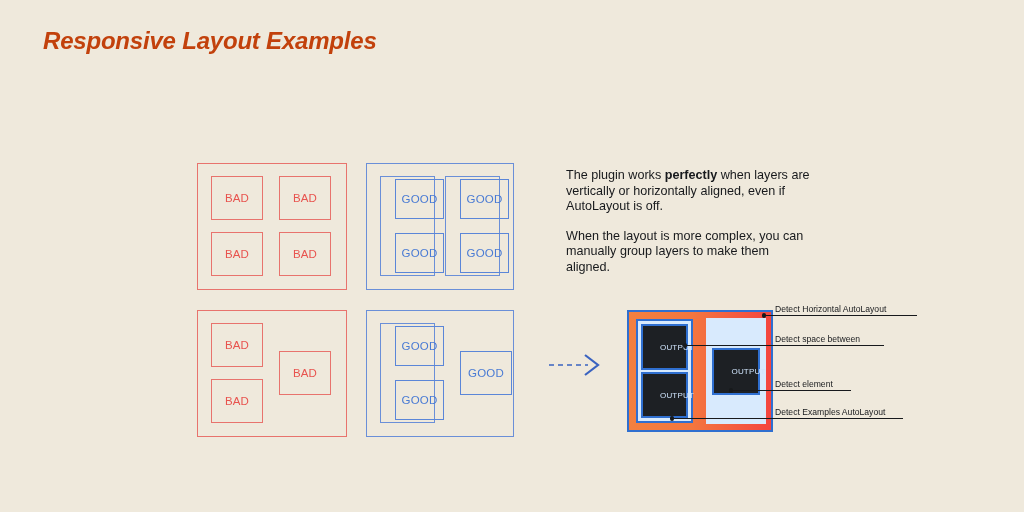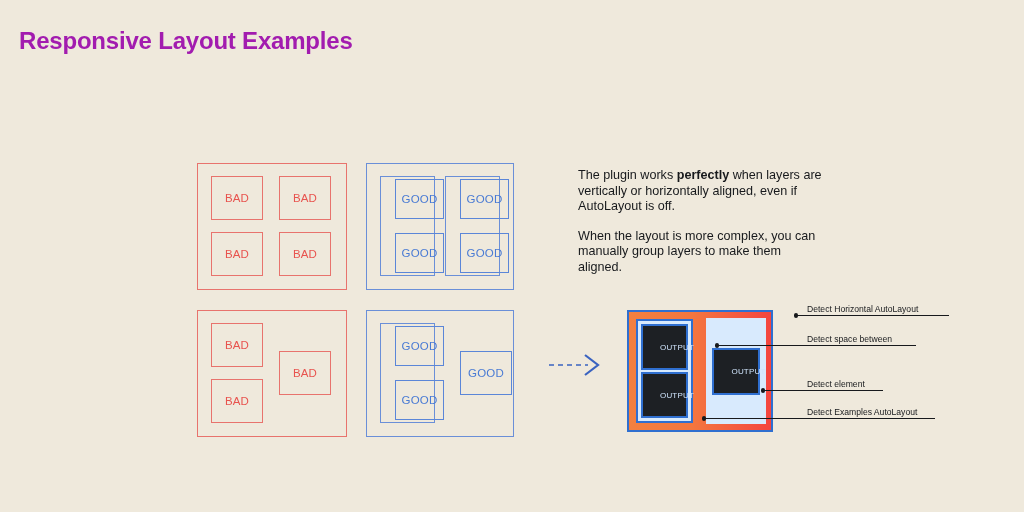--- a/index.html
+++ b/index.html
@@ -6,43 +6,44 @@
   html, body {
     width: 1024px; height: 512px;
     background: #efe9dc;
     font-family: "Liberation Sans", sans-serif;
     overflow: hidden;
   }
   #root { position: relative; width: 1024px; height: 512px; }
 
   
   .page-title {
-    position: absolute; left: 19px; top: 27px;
+    position: absolute; left: 43px; top: 27px;
     font-size: 24px; font-weight: bold; letter-spacing: -0.2px;
-    color: #a21caf;
+    color: #c2410c;
+    font-style: italic;
   }
 
   
   .panel { position: absolute; }
   .panel.bad  { border: 1.4px solid #e8736d; }
   .panel.good { border: 1.4px solid #6a8fd8; }
 
   .box {
     position: absolute;
     display: flex; align-items: center; justify-content: center;
     font-size: 11.5px; letter-spacing: 0.2px;
   }
   .box.bad  { border: 1.4px solid #e8736d; color: #e8534e; }
   .box.good { border: 1.4px solid #5b86d8; color: #4a7bd4; margin-left: 12px; }
 
   .group-outline { position: absolute; border: 1.3px solid #6a8fd8; }
 
   
   .copy {
-    position: absolute; left: 578px; top: 168px; width: 250px;
+    position: absolute; left: 566px; top: 168px; width: 250px;
     font-size: 12.6px; line-height: 15.5px; color: #17191c;
   }
   .copy p + p { margin-top: 14px; }
   .copy b { font-weight: bold; }
 
   
   .arrow { position: absolute; left: 548px; top: 352px; }
 
   
   .diagram {
@@ -73,21 +74,21 @@
     border: 2.2px solid #2f6fd0;
     display: flex; align-items: center; justify-content: center;
     color: #cfe3fb; font-size: 8px; letter-spacing: 0.2px;
     white-space: nowrap;
     padding-left: 25px;
   }
   .dg-left-group .out-box { width: 100%; height: 46px; }
   .dg-right-panel .out-box { width: 48px; height: 47px; }
 
   
-  .annot { position: absolute; margin-left: 32px; }
+  .annot { position: absolute; }
   .annot-text {
     position: absolute; left: 0; bottom: 2px;
     font-size: 8.6px; color: #17191c; white-space: nowrap;
   }
   .annot-line {
     position: absolute; left: 0; bottom: 0;
     height: 1.1px; background: #17191c;
   }
   .annot-lead {
     position: absolute; bottom: 0; height: 1.1px; background: #17191c;

